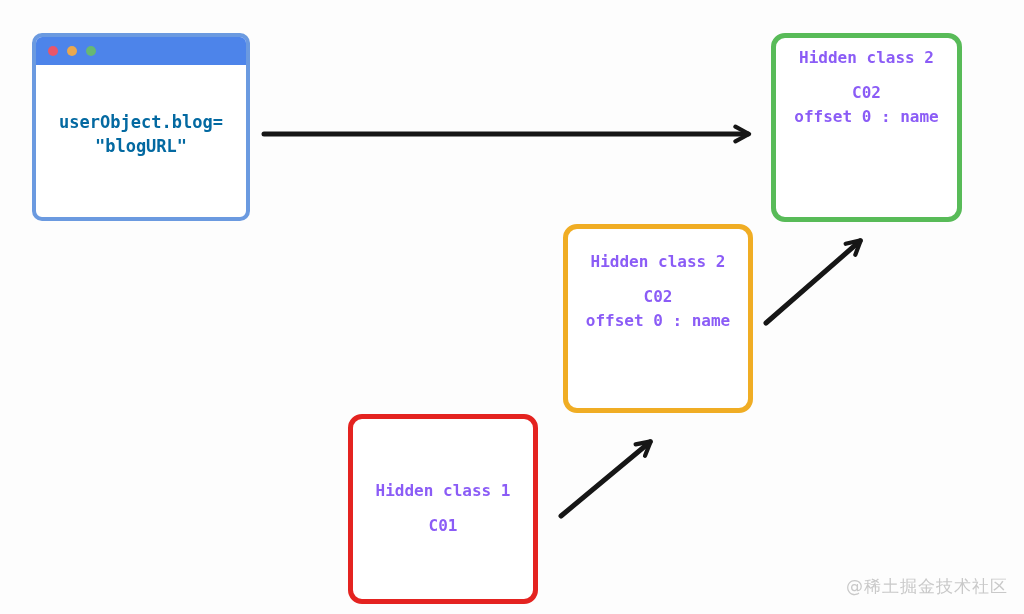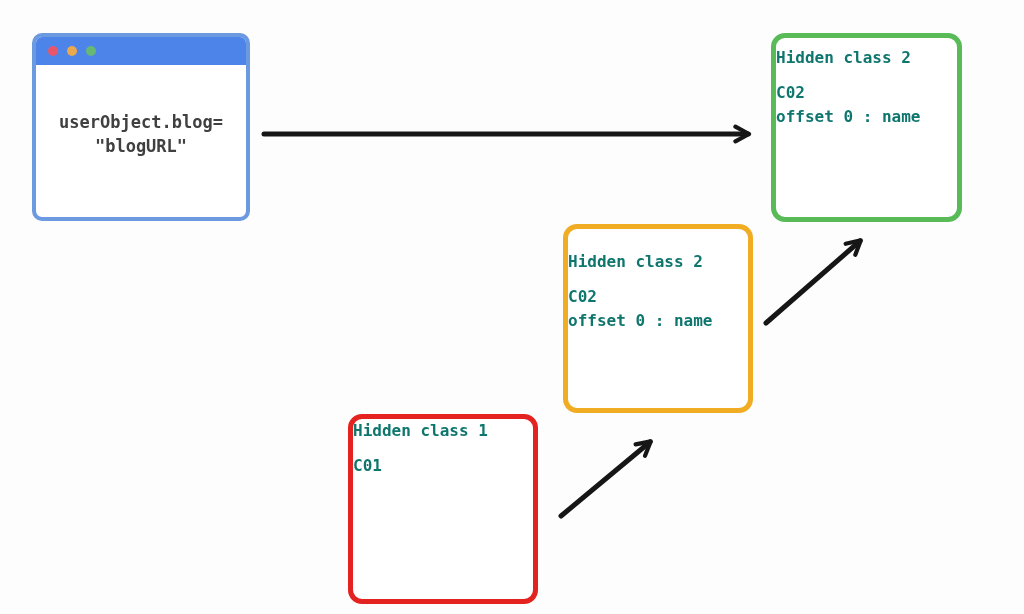--- a/index.html
+++ b/index.html
@@ -27,40 +27,40 @@
     display: flex; align-items: center; gap: 9px;
     padding-left: 12px;
   }
   .dot { width: 10px; height: 10px; border-radius: 50%; display: inline-block; }
   .window-body {
     height: calc(100% - 28px);
     display: flex; flex-direction: column; align-items: center; justify-content: center;
     padding-bottom: 14px;
   }
   .code-line {
-    font-weight: bold; font-size: 17px; line-height: 24px; color: #404040;
+    font-weight: bold; font-size: 17px; line-height: 24px; color: #0369a1;
     text-align: center; white-space: pre;
   }
 
   
   .hbox {
     position: absolute;
     background: #ffffff;
     border: 5px solid #999;
     border-radius: 14px;
-    display: flex; flex-direction: column; align-items: flex-start;
-    color: #0f766e;
+    display: flex; flex-direction: column; align-items: center;
+    color: #8b5cf6;
   }
   .hbox-title, .hbox-id, .offset-line {
     font-weight: bold; font-size: 16px; line-height: 23px; white-space: pre;
   }
   .offset-line { line-height: 25px; }
   #box-green  { left: 771px; top: 33px;  width: 191px; height: 189px; padding-top: 8px; }
   #box-yellow { left: 563px; top: 224px; width: 190px; height: 189px; padding-top: 21px; }
-  #box-red    { left: 348px; top: 414px; width: 190px; height: 190px; }
+  #box-red    { left: 348px; top: 414px; width: 190px; height: 190px; padding-top: 60px; }
   .hbox .hbox-id { margin-top: 12px; }
   .hbox .hbox-offsets { text-align: center; }
 
   
   .watermark {
     position: absolute; right: 16px; bottom: 16px;
     font-family: "DejaVu Sans", "Liberation Sans", sans-serif;
     font-size: 17px; color: #c9c9c9; letter-spacing: 1px;
   }
 </style>
@@ -108,14 +108,15 @@
     <div class="hbox-offsets">
       <div class="offset-line">offset 0 : name</div>
     </div>
   </div>
 
   <div class="hbox" id="box-red" style="border-color: rgb(228, 35, 32);">
     <div class="hbox-title">Hidden class 1</div>
     <div class="hbox-id">C01</div>
   </div>
 
+  <div class="watermark">@稀土掘金技术社区</div>
 
 </div>
 
 </body></html>

